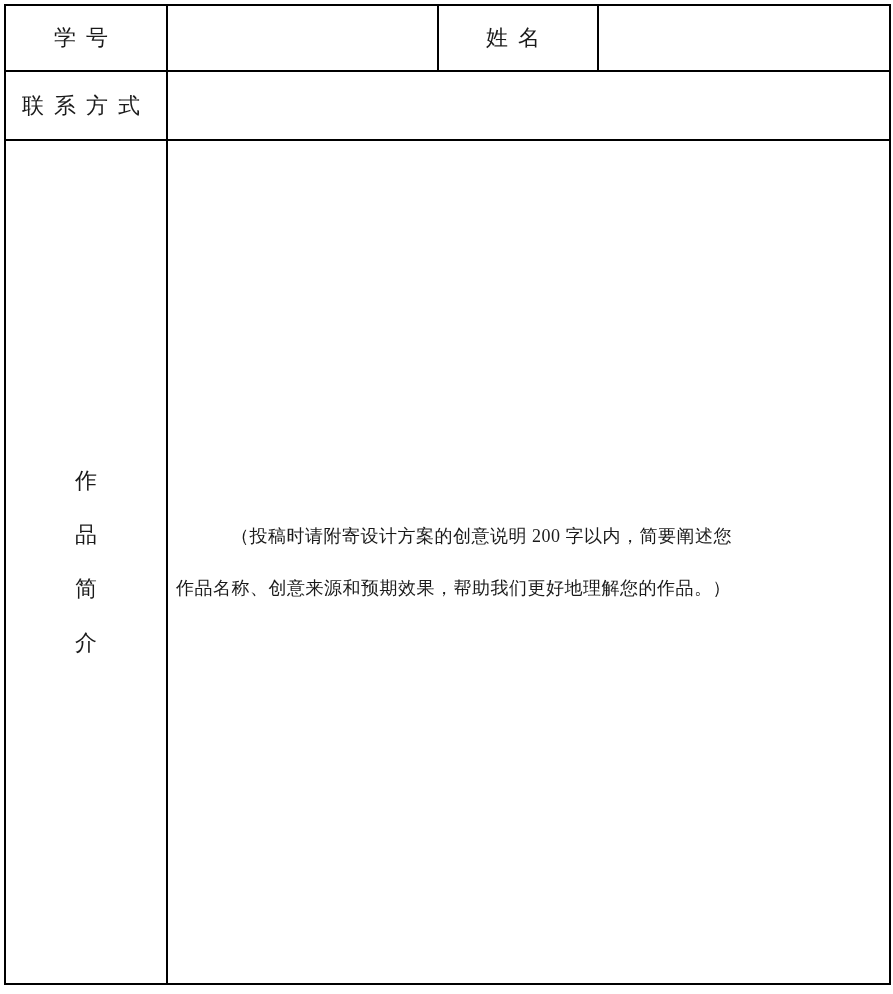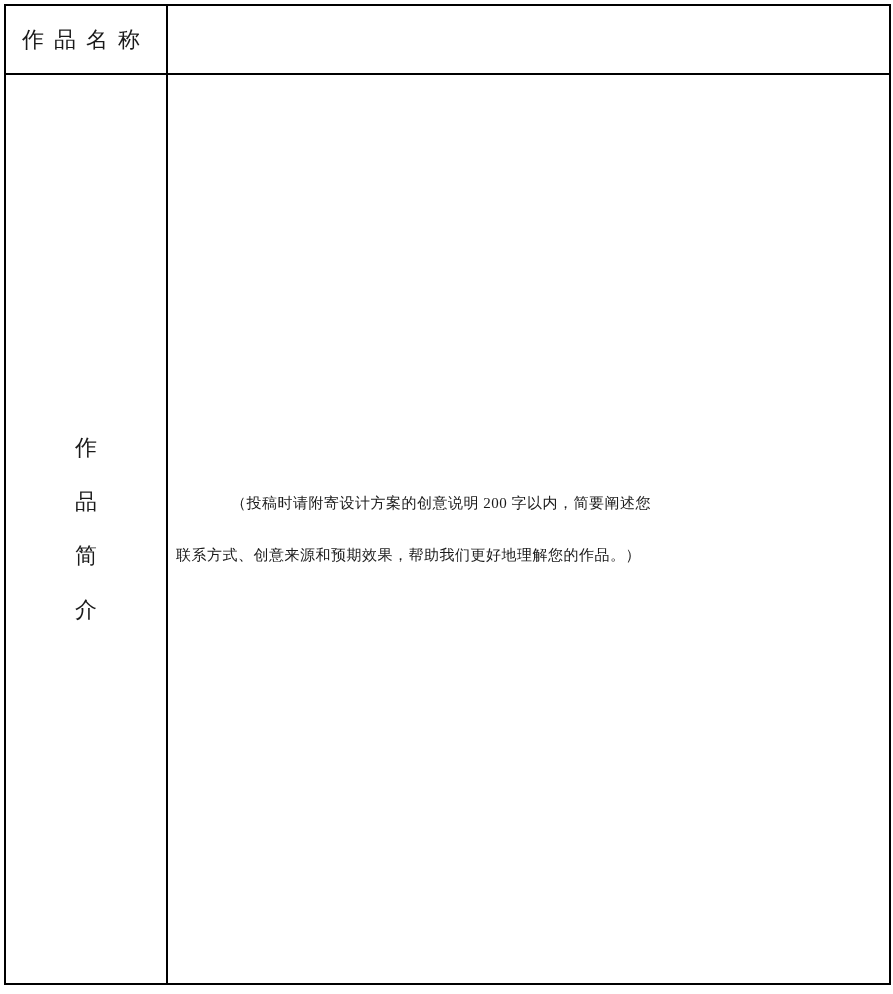--- a/index.html
+++ b/index.html
@@ -54,21 +54,21 @@
     justify-content: center;
     font-size: 22px;
     line-height: 54px;
     letter-spacing: 0;
   }
   td.note-cell {
     vertical-align: middle;
     padding: 0 14px 0 8px;
   }
   .note {
-    font-size: 15px;
+    font-size: 18px;
     line-height: 52px;
     letter-spacing: 0.5px;
     text-align: left;
   }
   .note-line.indent {
     text-indent: 55px;
   }
   td.value-cell {
     vertical-align: middle;
     font-size: 22px;
@@ -79,35 +79,41 @@
 
 <div class="page">
   <table class="form-table">
     <colgroup>
       <col style="width:162px">
       <col style="width:271px">
       <col style="width:160px">
       <col style="width:292px">
     </colgroup>
     <tbody>
+      <tr class="row-1">
+        <td class="label-cell">学号</td>
+        <td class="value-cell"></td>
+        <td class="label-cell">姓名</td>
+        <td class="value-cell"></td>
+      </tr>
       <tr class="row-3">
-        <td class="label-cell">作品名称</td>
+        <td class="label-cell">联系方式</td>
         <td class="value-cell" colspan="3"></td>
       </tr>
       <tr class="row-4">
         <td class="label-cell vertical-label-cell">
           <div class="vchars">
             <span>作</span>
             <span>品</span>
             <span>简</span>
             <span>介</span>
           </div>
         </td>
         <td class="note-cell" colspan="3">
           <div class="note">
             <div class="note-line indent">（投稿时请附寄设计方案的创意说明 200 字以内，简要阐述您</div>
-            <div class="note-line">联系方式、创意来源和预期效果，帮助我们更好地理解您的作品。）</div>
+            <div class="note-line">作品名称、创意来源和预期效果，帮助我们更好地理解您的作品。）</div>
           </div>
         </td>
       </tr>
     </tbody>
   </table>
 </div>
 
 </body></html>

